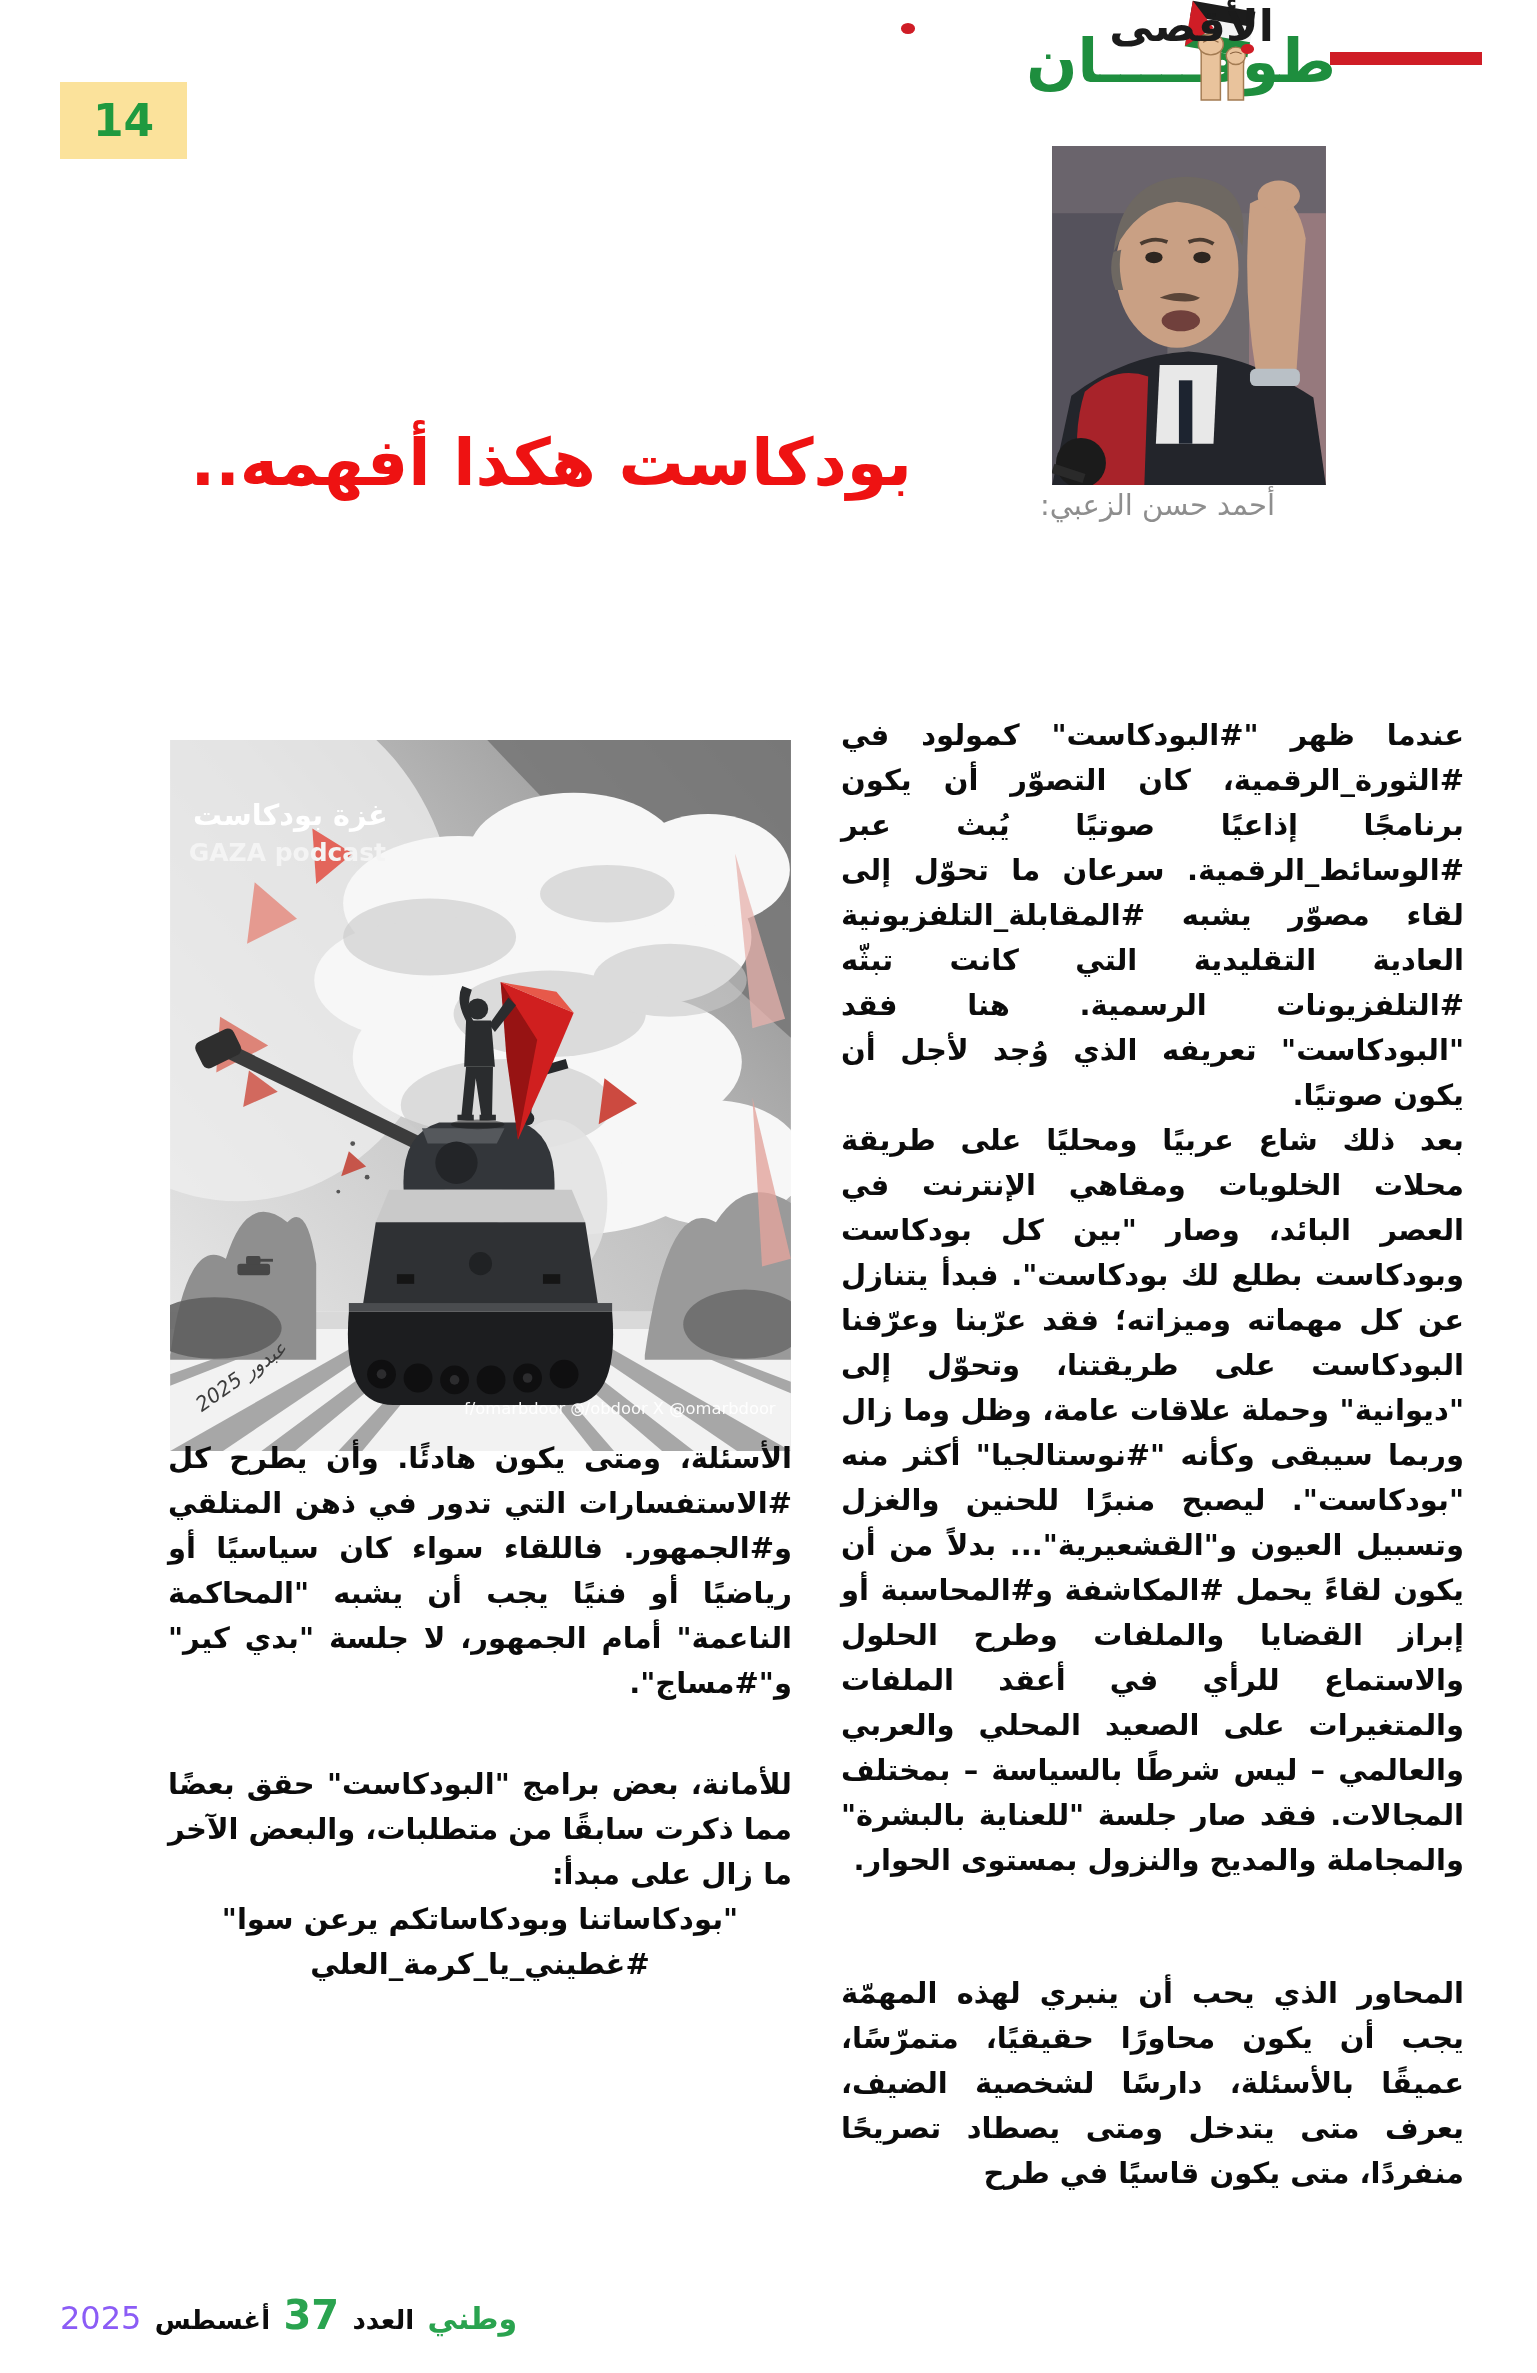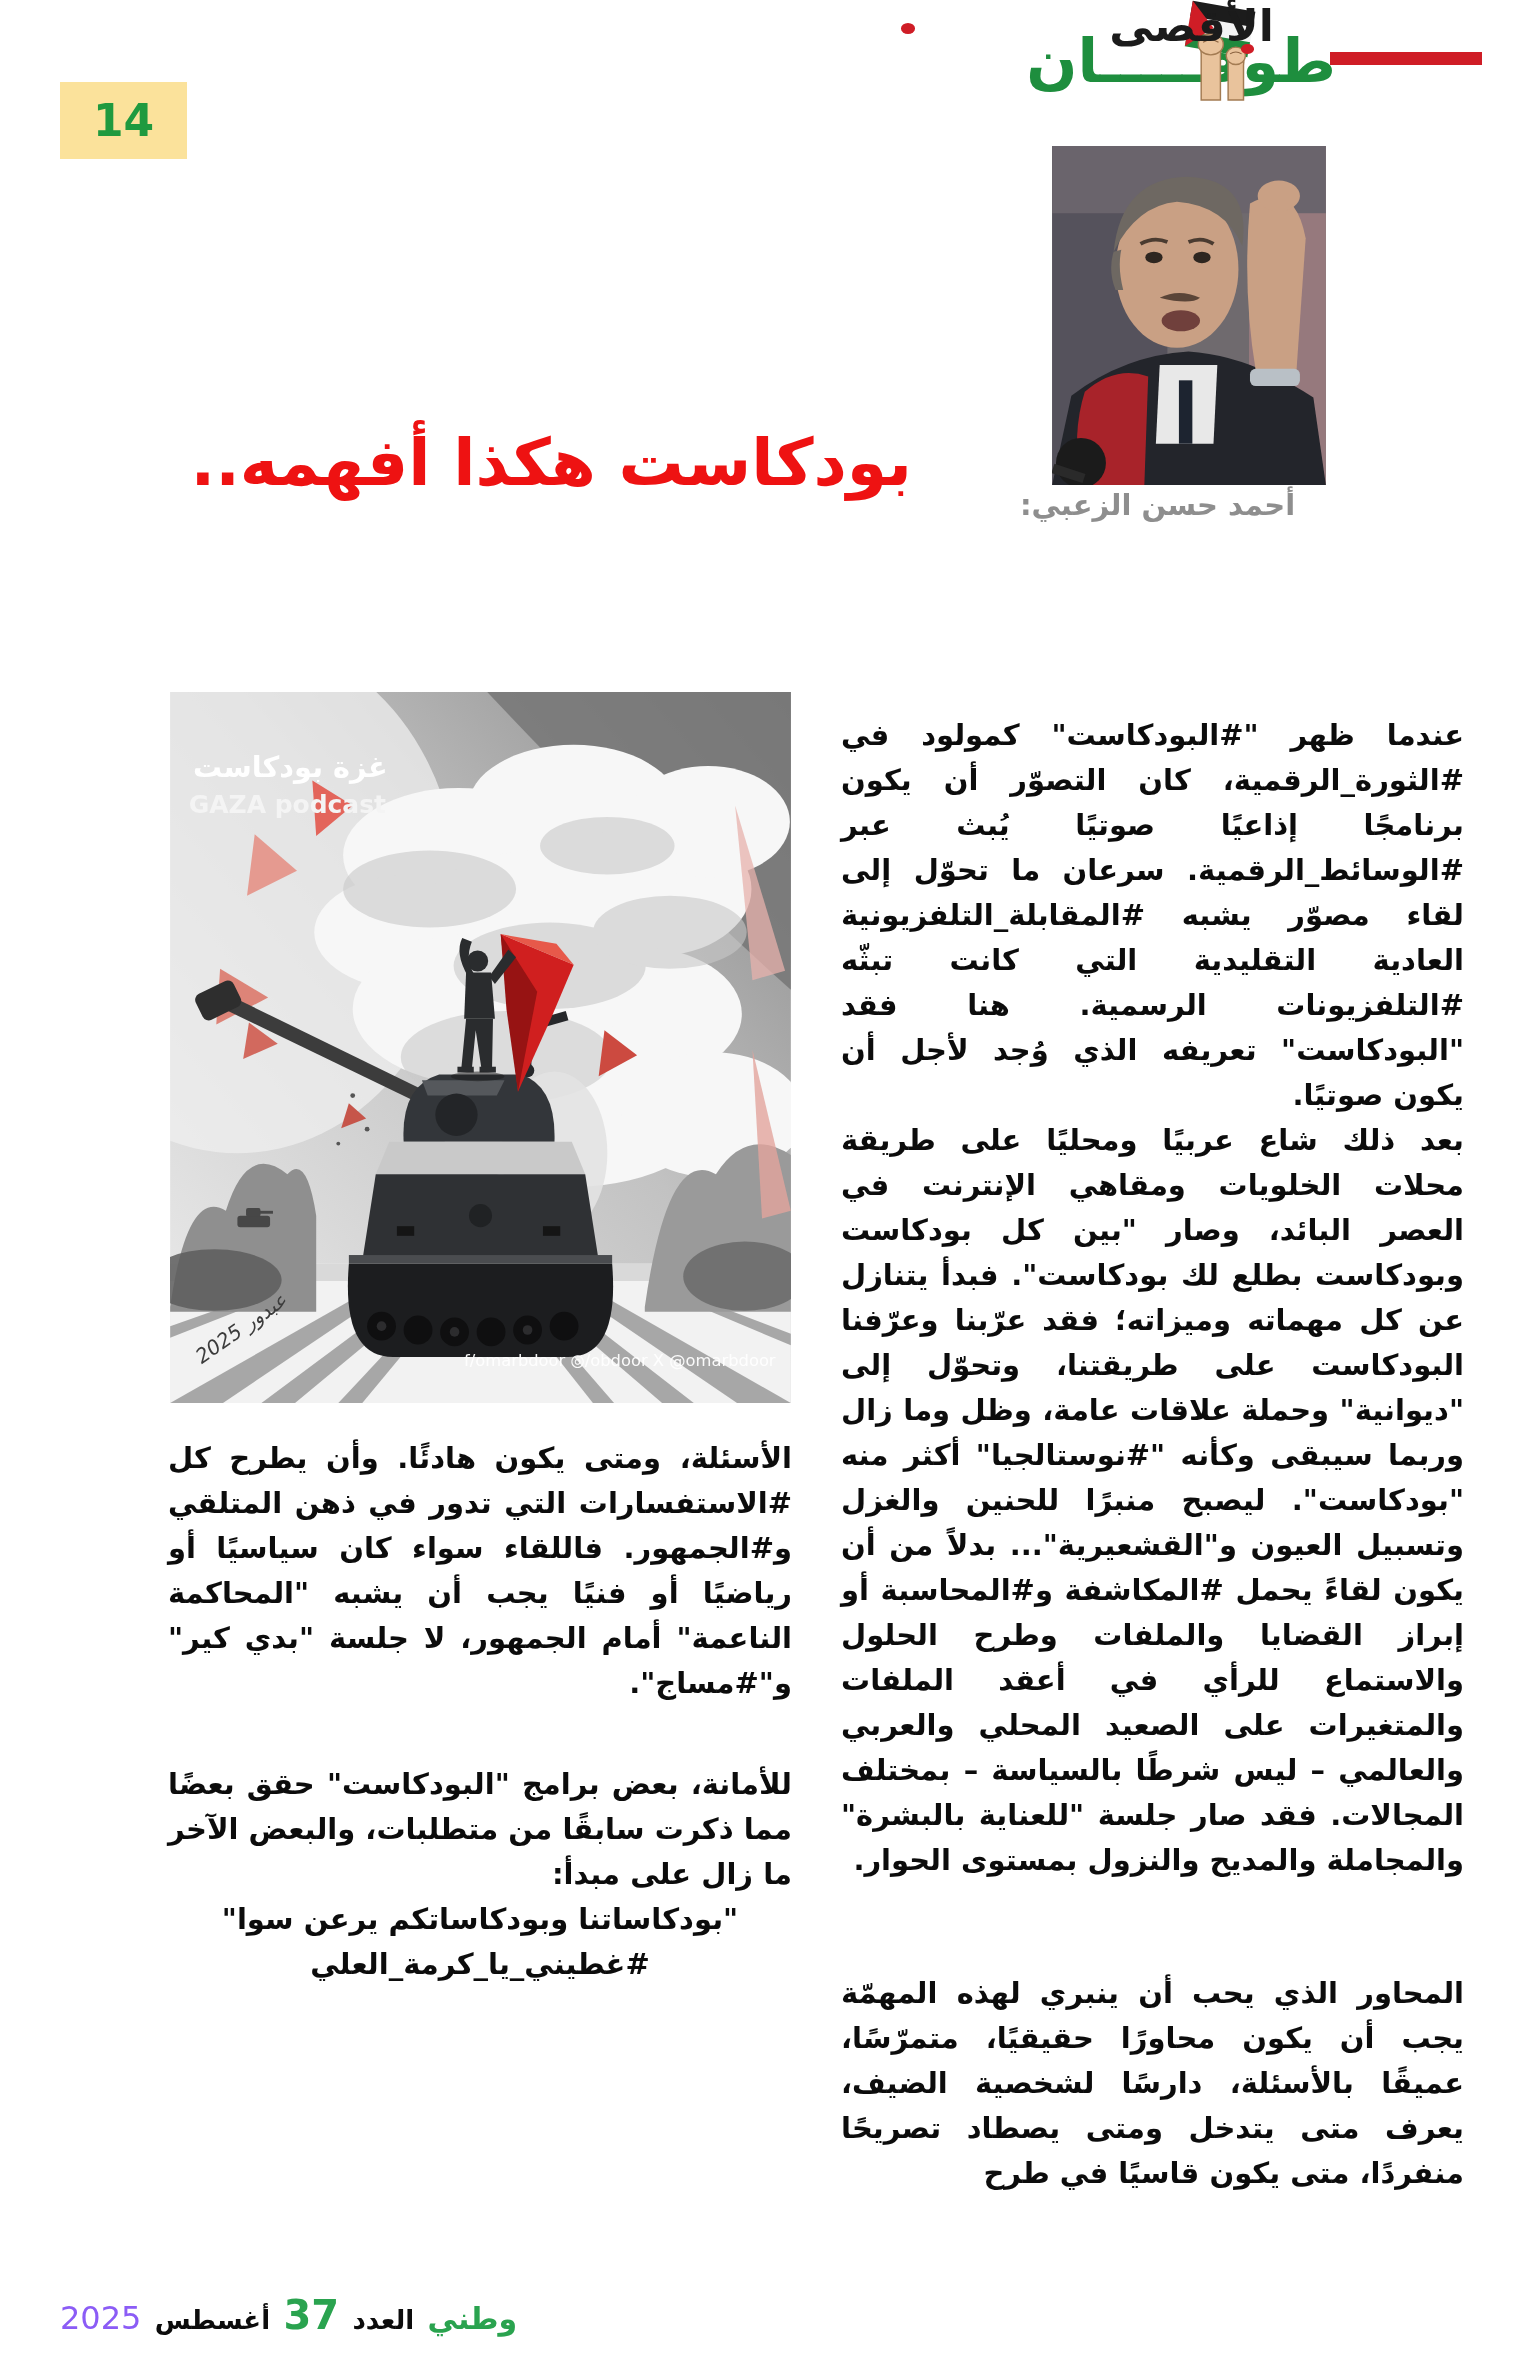--- a/index.html
+++ b/index.html
@@ -24,32 +24,32 @@
   .fist-wrap{position:absolute;left:1180px;top:0px;width:77px;height:102px;z-index:2;}
 
   
   .badge{position:absolute;left:60px;top:82px;width:127px;height:77px;background:var(--badge_bg);
     display:flex;align-items:center;justify-content:center;}
   .badge span{font-size:44px;font-weight:bold;color:var(--badge_green);}
 
   
   .photo{position:absolute;left:1052px;top:146px;width:274px;height:339px;overflow:hidden;}
   .author-name{position:absolute;left:980px;top:488px;width:355px;text-align:center;
-    direction:rtl;font-size:29px;font-weight:bold;color:var(--name_gray);letter-spacing:1px;}
+    direction:rtl;font-size:29px;font-weight:normal;color:var(--name_gray);letter-spacing:1px;}
   .author-role{position:absolute;left:913px;top:530px;width:432px;text-align:center;
     direction:rtl;font-size:33px;font-weight:bold;color:#111;letter-spacing:1px;}
   .square-bullet{display:inline-block;width:19px;height:21px;border:2.9px solid #111;
     vertical-align:middle;margin:0 9.6px 5.8px 0;background:#fff;}
 
   
   .headline{position:absolute;left:134px;top:421px;width:778px;direction:rtl;text-align:right;
     font-size:65px;font-weight:bold;color:var(--headline_red);line-height:1.3;letter-spacing:-1px;}
 
   
-  .poster{position:absolute;left:170px;top:692px;width:621px;height:711px;}
+  .poster{position:absolute;left:170px;top:740px;width:621px;height:711px;}
   .col{direction:rtl;text-align:justify;font-size:29px;font-weight:bold;color:#0c0c0c;line-height:45px;}
   .col p{margin:0;}
   .col-right{position:absolute;left:841px;top:713px;width:623px;}
   .col-right .p2{margin-top:0;}
   .col-right .p3{margin-top:88px;}
   .col-left{position:absolute;left:168px;top:1436px;width:624px;}
   .col-left .p-amana{margin-top:56px;}
   .quote-line{margin-top:29px;text-align:center;}
   .hashtag-line{margin-top:96px;text-align:center;}
 

